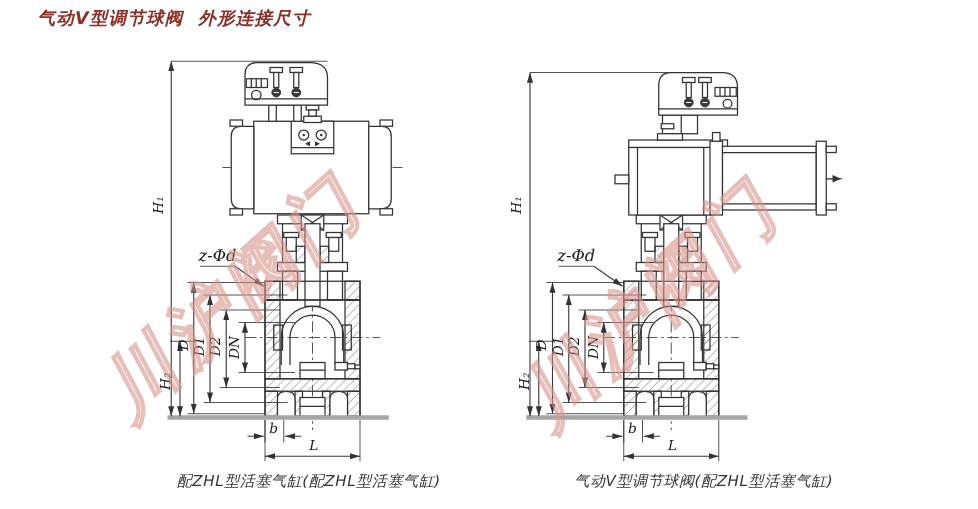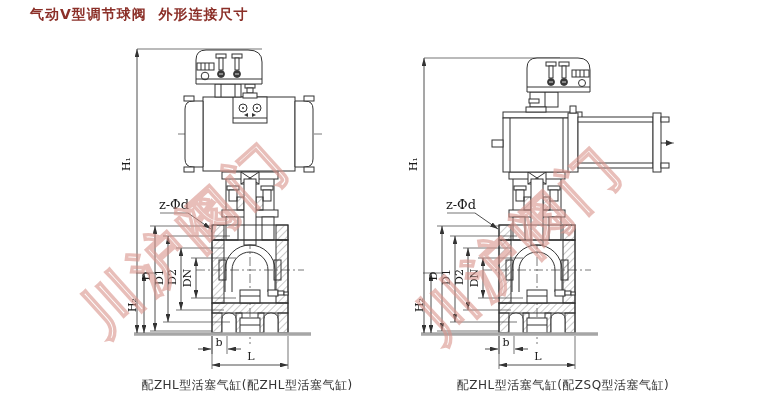--- a/index.html
+++ b/index.html
@@ -1,17 +1,17 @@
 <!DOCTYPE html>
 <html><head>
 <meta charset="utf-8">
 <style>
   html,body{margin:0;padding:0;background:#ffffff;}
   #stage{position:relative;width:710px;height:407px;background:#ffffff;overflow:hidden;
-         font-family:"DejaVu Sans",sans-serif;}
+         font-family:"DejaVu Sans",sans-serif;font-style:italic;}
   #title{position:absolute;left:30px;top:6px;font-size:14px;font-weight:bold;
          color:#8b2f28;letter-spacing:1px;white-space:pre;}
   .caption{position:absolute;top:377px;width:250px;text-align:center;font-size:12px;
            color:#333333;letter-spacing:0.5px;font-family:"DejaVu Sans",sans-serif;}
   #cap-left{left:122px;}
   #cap-right{left:438px;}
   svg{position:absolute;left:0;top:0;}
   .ln{stroke:#333;fill:none;stroke-width:1;}
   .fw{stroke:#333;fill:#ffffff;stroke-width:1;}
   .fh{stroke:#333;fill:url(#hx);stroke-width:1;}
@@ -249,14 +249,14 @@
           <line class="ln" x1="584" y1="70" x2="584" y2="77"></line>
           <circle class="ln" cx="582" cy="83" r="3.5"></circle>
         </g>
       </g>
 
       <text class="wm" transform="translate(440,345) rotate(-43)">川沪阀门</text>
     </g>
   </svg>
 
   <div class="caption" id="cap-left">配ZHL型活塞气缸(配ZHL型活塞气缸)</div>
-  <div class="caption" id="cap-right">配ZHL型活塞气缸(配ZSQ型活塞气缸)</div>
+  <div class="caption" id="cap-right">气动V型调节球阀(配ZHL型活塞气缸)</div>
 </div>
 
 </body></html>

